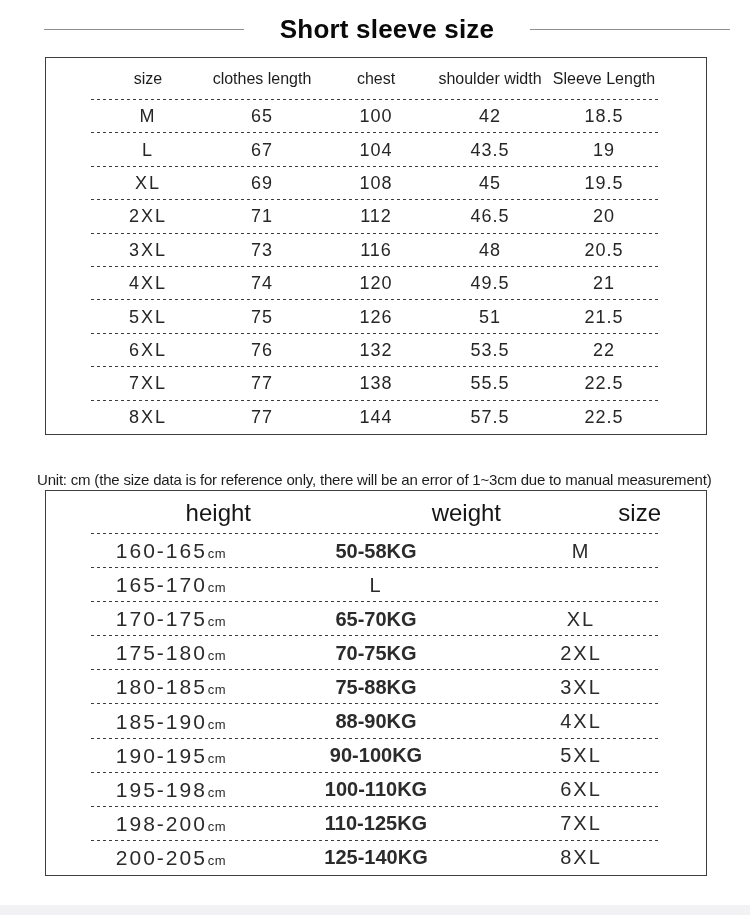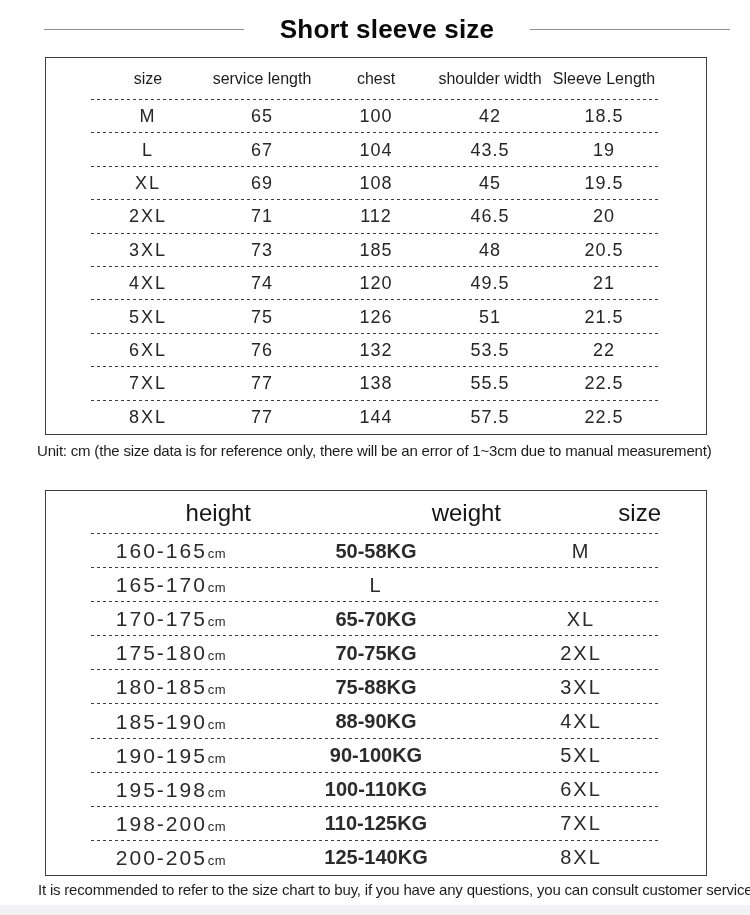--- a/index.html
+++ b/index.html
@@ -32,42 +32,42 @@
 
   
   .g3{grid-template-columns:160px 250px 160px;}
   .box2 .t-head{height:43px;flex:0 0 auto;font-size:24px;color:#161616;text-align:right;}
   .box2 .c-h{font-size:21px;letter-spacing:2px;white-space:nowrap;}
   .box2 .c-h .unit{font-size:13px;letter-spacing:0.5px;margin-left:1px;}
   .box2 .c-w{font-size:20px;font-weight:700;letter-spacing:0;font-family:"Liberation Sans","DejaVu Sans",sans-serif;}
   .box2 .c-s{font-size:20px;letter-spacing:2px;}
 
   
-  .note{position:absolute;font-size:15px;color:#1c1c1c;letter-spacing:-0.2px;white-space:nowrap;}
+  .note{position:absolute;font-size:15px;color:#1c1c1c;letter-spacing:-0.2px;white-space:nowrap;margin-top:29px;}
   .note1{top:442px;left:37px;}
   .note2{top:881px;left:38px;}
 
   
   .bottom-strip{position:absolute;left:0;right:0;bottom:0;height:10px;background:#f2f2f4;}
 </style>
 </head>
 <body>
 
 <div class="page">
 
   <div class="title-row">
     <span class="title-line"></span>
     <span class="page-title">Short sleeve size</span>
     <span class="title-line"></span>
   </div>
 
   <div class="box box1">
     <div class="t-head g5 dashed">
       <span>size</span>
-      <span>service length</span>
+      <span>clothes length</span>
       <span>chest</span>
       <span>shoulder width</span>
       <span>Sleeve Length</span>
     </div>
     <div class="t-row g5 dashed">
       <span class="c-size">M</span>
       <span>65</span>
       <span>100</span>
       <span>42</span>
       <span>18.5</span>
@@ -89,21 +89,21 @@
     <div class="t-row g5 dashed">
       <span class="c-size">2XL</span>
       <span>71</span>
       <span>112</span>
       <span>46.5</span>
       <span>20</span>
     </div>
     <div class="t-row g5 dashed">
       <span class="c-size">3XL</span>
       <span>73</span>
-      <span>185</span>
+      <span>116</span>
       <span>48</span>
       <span>20.5</span>
     </div>
     <div class="t-row g5 dashed">
       <span class="c-size">4XL</span>
       <span>74</span>
       <span>120</span>
       <span>49.5</span>
       <span>21</span>
     </div>

